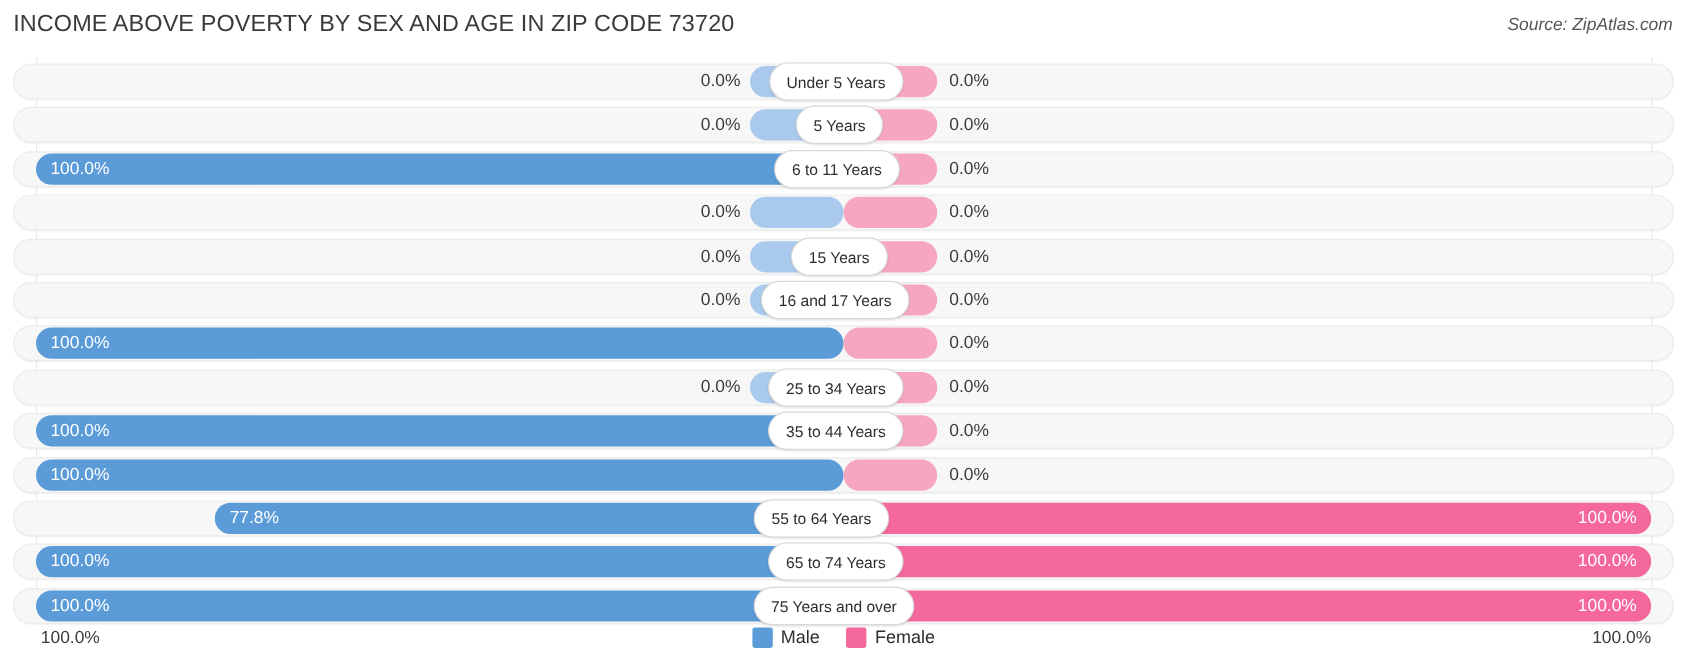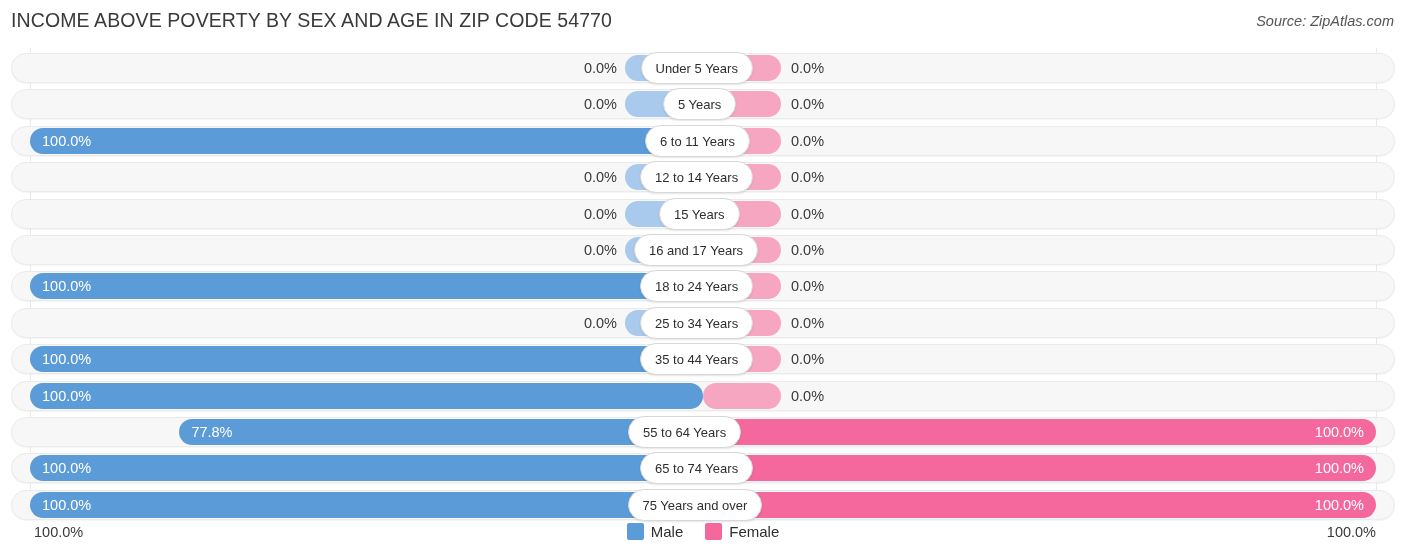--- a/index.html
+++ b/index.html
@@ -180,21 +180,21 @@
   .legend-label {
     font-size: 15px;
     color: #2e2e2e;
     white-space: nowrap;
   }
 </style>
 </head>
 <body>
 
 <div class="header">
-  <div class="chart-title">INCOME ABOVE POVERTY BY SEX AND AGE IN ZIP CODE 54770</div>
+  <div class="chart-title">INCOME ABOVE POVERTY BY SEX AND AGE IN ZIP CODE 73720</div>
   <div class="source">Source: ZipAtlas.com</div>
 </div>
 
 <div class="plot" id="plot">
   <div class="gridline left"></div>
   <div class="gridline right"></div>
 <div class="row" style="top: 5px;">
       <div class="track"></div>
       <div class="bar male zero" style="left: 625px; width: 78px; background: rgb(169, 202, 236);"></div>
       <div class="val outside male-out" style="left: 529px; width: 88px;">0.0%</div>
@@ -217,21 +217,20 @@
       <div class="bar female zero" style="left: 703px; width: 78px; background: rgb(247, 166, 194);"></div>
       <div class="val outside female-out" style="left: 791px;">0.0%</div>
       <div class="pill" style="left: 645px;">6 to 11 Years</div>
     </div>
     <div class="row" style="top: 114.2px;">
       <div class="track"></div>
       <div class="bar male zero" style="left: 625px; width: 78px; background: rgb(169, 202, 236);"></div>
       <div class="val outside male-out" style="left: 529px; width: 88px;">0.0%</div>
       <div class="bar female zero" style="left: 703px; width: 78px; background: rgb(247, 166, 194);"></div>
       <div class="val outside female-out" style="left: 791px;">0.0%</div>
-      <div class="pill" style="left: 640px;">12 to 14 Years</div>
     </div>
     <div class="row" style="top: 150.6px;">
       <div class="track"></div>
       <div class="bar male zero" style="left: 625px; width: 78px; background: rgb(169, 202, 236);"></div>
       <div class="val outside male-out" style="left: 529px; width: 88px;">0.0%</div>
       <div class="bar female zero" style="left: 703px; width: 78px; background: rgb(247, 166, 194);"></div>
       <div class="val outside female-out" style="left: 791px;">0.0%</div>
       <div class="pill" style="left: 659px;">15 Years</div>
     </div>
     <div class="row" style="top: 187px;">
@@ -241,21 +240,20 @@
       <div class="bar female zero" style="left: 703px; width: 78px; background: rgb(247, 166, 194);"></div>
       <div class="val outside female-out" style="left: 791px;">0.0%</div>
       <div class="pill" style="left: 634px;">16 and 17 Years</div>
     </div>
     <div class="row" style="top: 223.4px;">
       <div class="track"></div>
       <div class="bar male" style="left: 30px; width: 673px; background: rgb(91, 155, 216);"></div>
       <div class="val inside" style="left: 42px;">100.0%</div>
       <div class="bar female zero" style="left: 703px; width: 78px; background: rgb(247, 166, 194);"></div>
       <div class="val outside female-out" style="left: 791px;">0.0%</div>
-      <div class="pill" style="left: 640px;">18 to 24 Years</div>
     </div>
     <div class="row" style="top: 259.8px;">
       <div class="track"></div>
       <div class="bar male zero" style="left: 625px; width: 78px; background: rgb(169, 202, 236);"></div>
       <div class="val outside male-out" style="left: 529px; width: 88px;">0.0%</div>
       <div class="bar female zero" style="left: 703px; width: 78px; background: rgb(247, 166, 194);"></div>
       <div class="val outside female-out" style="left: 791px;">0.0%</div>
       <div class="pill" style="left: 640px;">25 to 34 Years</div>
     </div>
     <div class="row" style="top: 296.2px;">

